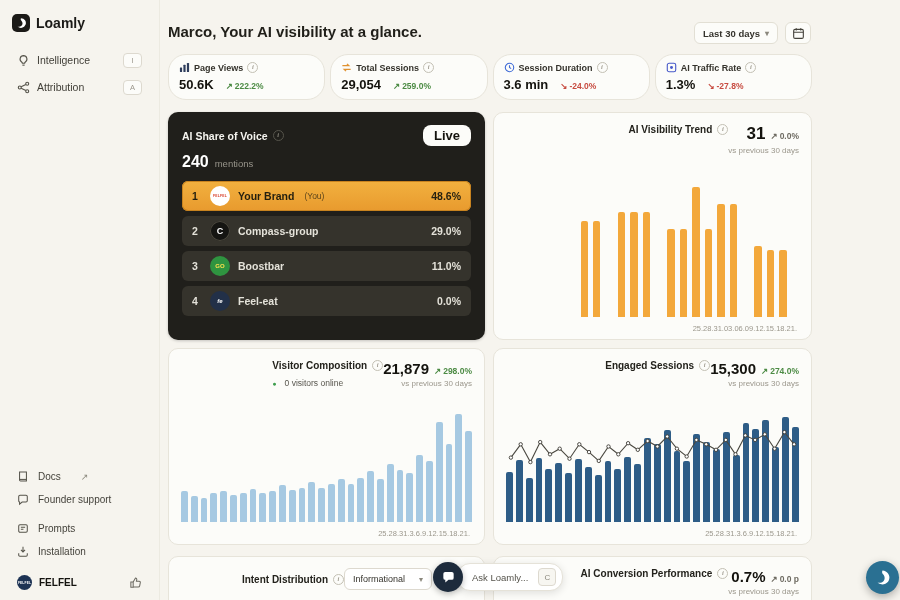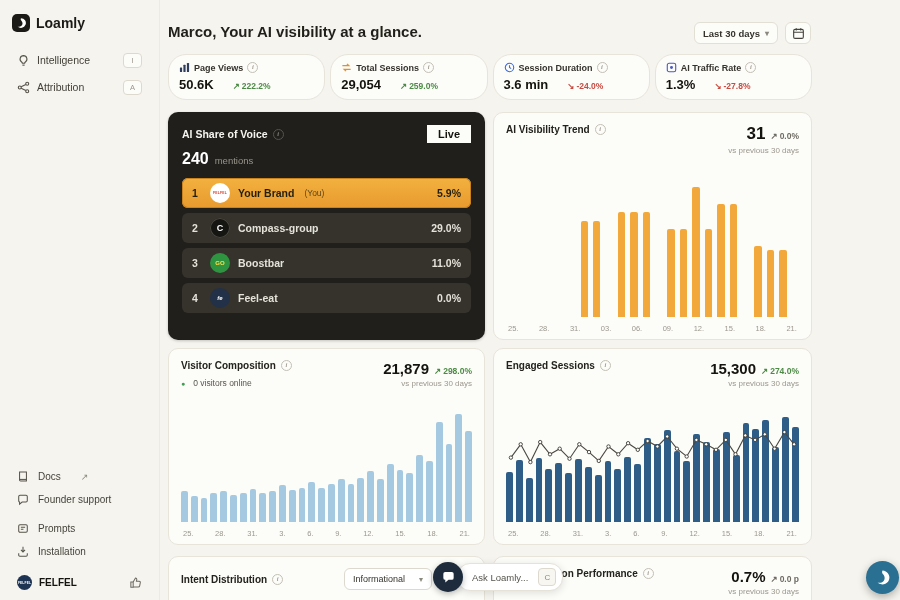--- a/index.html
+++ b/index.html
@@ -46,28 +46,28 @@
   
   .kpi-row{position:absolute;left:168px;top:54px;width:644px;display:grid;
            grid-template-columns:repeat(4,1fr);gap:5px;}
   .kpi-card{height:46px;background:#fcfcf9;border:1px solid #e7e4da;border-radius:18px;
             box-sizing:border-box;padding:7px 10px 0;}
   .kpi-top{display:flex;align-items:center;gap:4px;font-size:9px;font-weight:bold;color:#35332c;}
   .kpi-ico{width:11px;height:11px;display:flex;}
   .info{width:9px;height:9px;border:1px solid #c3c0b4;border-radius:50%;color:#a09c90;font-size:6.5px;
         line-height:1;display:inline-flex;align-items:center;justify-content:center;
         font-family:"Liberation Serif",serif;font-style:italic;flex:none;}
-  .kpi-vrow{display:flex;align-items:baseline;gap:19px;margin-top:4px;}
+  .kpi-vrow{display:flex;align-items:baseline;gap:12px;margin-top:4px;}
   .kpi-value{font-size:13px;font-weight:bold;color:#14130e;}
   .chg{font-size:8.5px;font-weight:bold;display:inline-flex;gap:2px;align-items:baseline;}
   .pos{color:#4c8b44}.neg{color:#c74b40}.neu{color:#6e6b62}
 
   
   .card{position:absolute;background:#fcfcf9;border:1px solid #e7e4da;border-radius:10px;box-sizing:border-box;}
-  .card-head{display:flex;align-items:flex-start;justify-content:space-between;padding:11px 12px 0;}
+  .card-head{display:flex;align-items:flex-start;justify-content:flex-end;padding:11px 12px 0;}
   .title-row{display:flex;align-items:center;gap:5px;font-size:10px;font-weight:bold;color:#23221c;}
   .stat{text-align:right;}
   .stat-line{display:flex;align-items:baseline;gap:5px;justify-content:flex-end;}
   .stat-value{font-size:17px;font-weight:bold;color:#14130e;}
   .stat-value.sm{font-size:15px;}
   .compare{font-size:8px;color:#9b978c;margin-top:2px;}
   .online-row{display:flex;align-items:center;gap:8px;font-size:8.5px;color:#57554d;margin-top:7px;}
   .dot-green{color:#3f9e4f;font-size:7px;line-height:1;}
 
   #trend-card{left:493px;top:112px;width:319px;height:228px;}
@@ -77,31 +77,31 @@
   #conversion-card{left:493px;top:556px;width:319px;height:82px;}
 
   
   .chart{position:absolute;left:12px;right:12px;bottom:6px;}
   #trend-card .chart{top:74px;}
   #visitor-card .chart,#engaged-card .chart{top:62px;}
   .bars{position:absolute;left:0;right:0;top:0;bottom:16px;display:flex;align-items:flex-end;}
   #trend-card .bars{gap:5px;}
   #visitor-card .bars,#engaged-card .bars{gap:3px;}
   .bar{flex:1;border-radius:2px 2px 0 0;min-width:2px;}
-  .ticks{position:absolute;left:2px;right:2px;bottom:0;display:flex;justify-content:space-between;
+  .ticks{position:absolute;left:2px;right:2px;bottom:0;display:flex;justify-content:flex-end;
          font-size:7.5px;color:#9b978c;}
   .line-svg{position:absolute;left:0;top:0;width:100%;height:100%;overflow:visible;}
 
   
   .sov-card{position:absolute;left:168px;top:112px;width:317px;height:228px;background:#201f1b;
             border-radius:10px;box-sizing:border-box;padding:13px 14px;box-shadow:0 1px 3px rgba(0,0,0,.2);}
   .sov-head{display:flex;align-items:center;gap:5px;color:#f5f4ef;font-size:10.5px;font-weight:bold;}
   .sov-head .info{border-color:#56544b;color:#8b887d;}
-  .live-pill{margin-left:auto;background:#fcfcf9;color:#14130e;font-size:11px;font-weight:bold;
-             padding:3px 11px;border-radius:0;}
+  .live-pill{margin-left:auto;background:#fcfcf9;color:#14130e;font-size:13px;font-weight:bold;
+             padding:3px 11px;border-radius:8px;}
   .sov-vrow{display:flex;align-items:baseline;gap:6px;margin:7px 0 10px;}
   .sov-value{font-size:16px;font-weight:bold;color:#ffffff;}
   .sov-unit{font-size:9.5px;color:#97948a;}
   .sov-row{height:30px;border-radius:6px;background:#35332c;display:flex;align-items:center;gap:8px;
            padding:0 10px;margin-bottom:5px;color:#e4e2d9;cursor:pointer;}
   .sov-row.first{background:linear-gradient(180deg,#f2b13f,#e89a2e);color:#231f0f;
                  box-shadow:inset 0 0 0 1px #c8831f;}
   .rank{width:10px;font-size:10.5px;font-weight:bold;}
   .avatar{width:20px;height:20px;border-radius:50%;display:flex;align-items:center;justify-content:center;
           font-weight:bold;flex:none;}
@@ -321,21 +321,21 @@
     </div>
     <div class="sov-vrow">
       <span class="sov-value">240</span>
       <span class="sov-unit">mentions</span>
     </div>
     <div class="sov-row first">
       <span class="rank">1</span>
       <span class="avatar av-1">FELFEL</span>
       <span class="sov-name">Your Brand</span>
       <span class="sov-suffix">(You)</span>
-      <span class="sov-pct">5.9%</span>
+      <span class="sov-pct">48.6%</span>
     </div>
     <div class="sov-row">
       <span class="rank">2</span>
       <span class="avatar av-2">C</span>
       <span class="sov-name">Compass-group</span>
       <span class="sov-pct">29.0%</span>
     </div>
     <div class="sov-row">
       <span class="rank">3</span>
       <span class="avatar av-3">GO</span>

